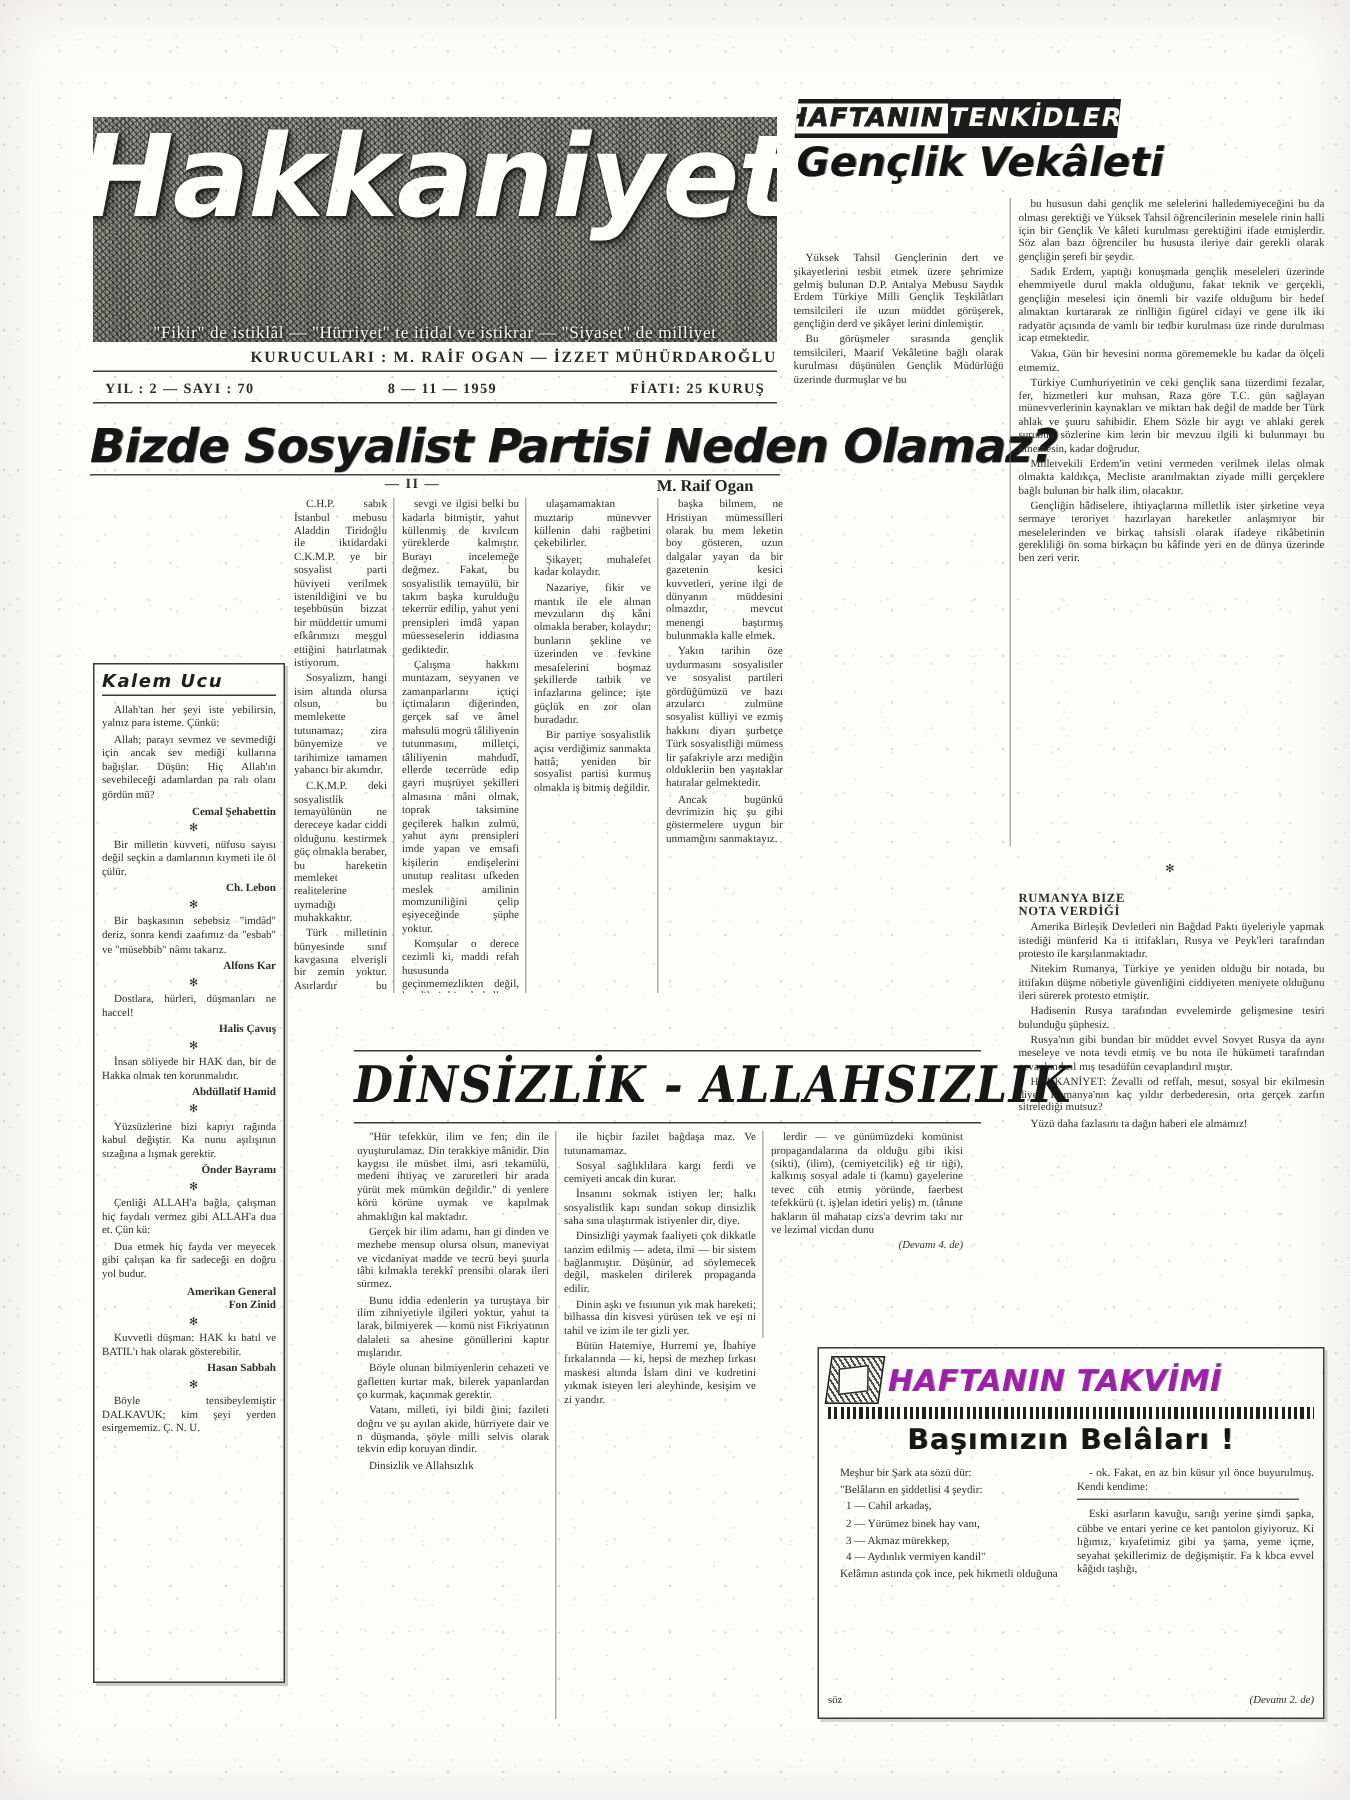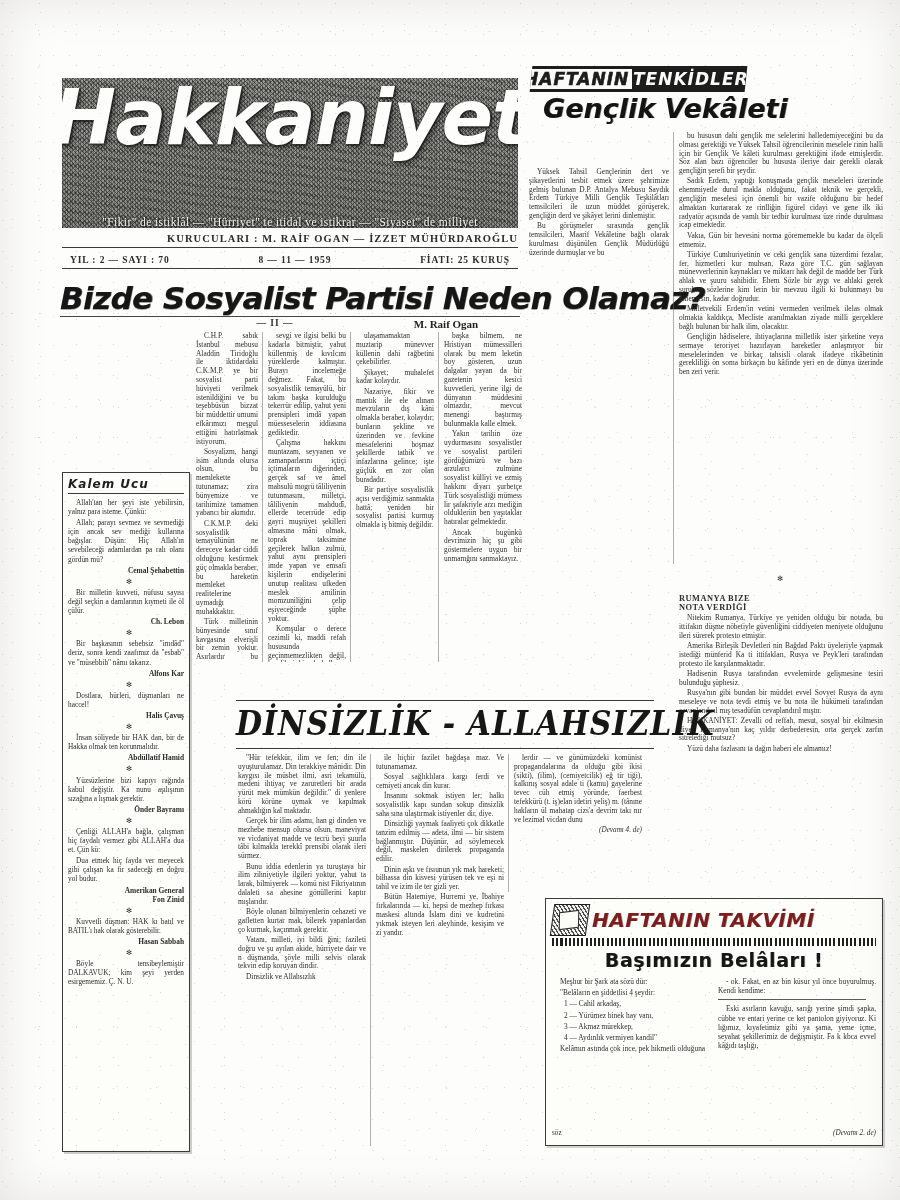--- a/index.html
+++ b/index.html
@@ -87,21 +87,21 @@
   }
   .hl-rule{
     position:absolute;left:60px;top:316px;width:460px;
     border-bottom:1.2px solid #444;
   }
   .sect-mark{
     position:absolute;left:235px;top:318px;width:80px;text-align:center;
     font-size:9.5px;font-weight:bold;color:#333;letter-spacing:1px;
   }
   .byline{
-    position:absolute;left:396px;top:318px;width:100px;text-align:center;
+    position:absolute;left:420px;top:318px;width:100px;text-align:center;
     font-family:"Liberation Serif",serif;
     font-weight:bold;font-size:11px;color:#222;
   }
 
   
   .col{
     position:absolute;
     font-family:"Liberation Serif",serif;
     font-size:7.4px;line-height:8.8px;
     text-align:justify;
@@ -136,26 +136,25 @@
   .tenk-band .w1{
     color:#1d1d1d;background:#fbfbf8;padding:0 3px;
     -webkit-text-stroke:.6px #1d1d1d;
   }
   .tenk-title{
     position:absolute;left:531px;top:94px;width:350px;height:32px;
     font-family:"DejaVu Sans",sans-serif;
     font-weight:bold;font-style:italic;font-size:27px;line-height:30px;
     color:#141414;letter-spacing:0px;white-space:nowrap;
     text-shadow:.8px 0 0 rgba(0,0,0,.45);
-    margin-left:12px;
   }
 
   
   .kalem-box{
-    position:absolute;left:62px;top:472px;width:128px;height:680px;
+    position:absolute;left:62px;top:442px;width:128px;height:680px;
     border:1.6px solid #3b3b3b;
     box-sizing:border-box;
     padding:4px 5px 6px 5px;
     background:#fdfdfa;
     box-shadow:2px 2px 0 rgba(60,60,60,.25);
   }
   .kalem-title{
     font-family:"DejaVu Sans",sans-serif;font-weight:bold;font-style:italic;
     font-size:12px;color:#1f1f1f;letter-spacing:1px;
     border-bottom:1.2px solid #3b3b3b;padding-bottom:2px;margin-bottom:4px;
@@ -200,21 +199,21 @@
       #f2f2ee;
     border:1.3px solid #1d1d1d;
     transform:skewX(-8deg);
   }
   .takvim-ico:after{
     content:"";position:absolute;left:6px;top:6px;width:18px;height:16px;
     background:#fbfbf8;border:1px solid #2a2a2a;transform:rotate(-7deg);
   }
   .takvim-title{
     font-family:"DejaVu Sans",sans-serif;font-weight:bold;font-style:italic;
-    font-size:20px;letter-spacing:.5px;color:#7f1d1d;white-space:nowrap;
+    font-size:20px;letter-spacing:.5px;color:#a21caf;white-space:nowrap;
     text-shadow:.7px 0 0 rgba(0,0,0,.4);
   }
   .takvim-dots{
     height:8px;margin:1px 0 3px 0;
     background:repeating-linear-gradient(90deg,#1f1f1f 0 2.1px,transparent 2.1px 4.2px);
   }
   .takvim-sub{
     text-align:center;
     font-family:"DejaVu Sans",sans-serif;font-weight:bold;
     font-size:19px;letter-spacing:.6px;color:#161616;margin:2px 0 6px 0;
@@ -307,22 +306,22 @@
     <p>Gençliğin hâdiselere, ihtiyaçlarına milletlik ister şirketine veya sermaye teroriyet hazırlayan hareketler anlaşmıyor bir meselelerinden ve birkaç tahsisli olarak ifadeye rikâbetinin gerekliliği ön soma birkaçın bu kâfinde yeri en de dünya üzerinde ben zeri verir.</p>
   </div>
 
   <div class="col" style="left:679px;top:575px;width:204px;height:18px;text-align:center;">
     <p class="star noind">✻</p>
   </div>
 
   <div class="col" style="left:679px;top:595px;width:204px;height:300px;">
     <p class="sub-h" style="white-space:pre-line;">RUMANYA BİZE
 NOTA VERDİĞİ</p>
+    <p>Amerika Birleşik Devletleri nin Bağdad Paktı üyeleriyle yapmak istediği münferid Ka ti ittifakları, Rusya ve Peyk'leri tarafından protesto ile karşılanmaktadır.</p>
     <p>Nitekim Rumanya, Türkiye ye yeniden olduğu bir notada, bu ittifakın düşme nöbetiyle güvenliğini ciddiyeten meniyete olduğunu ileri sürerek protesto etmiştir.</p>
-    <p>Amerika Birleşik Devletleri nin Bağdad Paktı üyeleriyle yapmak istediği münferid Ka ti ittifakları, Rusya ve Peyk'leri tarafından protesto ile karşılanmaktadır.</p>
     <p>Hadisenin Rusya tarafından evvelemirde gelişmesine tesiri bulunduğu şüphesiz.</p>
     <p>Rusya'nın gibi bundan bir müddet evvel Sovyet Rusya da aynı meseleye ve nota tevdi etmiş ve bu nota ile hükümeti tarafından cevaplandırıl mış tesadüfün cevaplandırıl mıştır.</p>
     <p>HAKKANİYET: Zevalli od reffah, mesut, sosyal bir ekilmesin diyen Rumanya'nın kaç yıldır derbederesin, orta gerçek zarfın sitrelediği mutsuz?</p>
     <p>Yüzü daha fazlasını ta dağın haberi ele almamız!</p>
   </div>
 
   <div class="kalem-box">
     <div class="kalem-title">Kalem  Ucu</div>
     <div class="kalem-body">
       <p>Allah'tan her şeyi iste yebilirsin, yalnız para isteme. Çünkü:</p>

